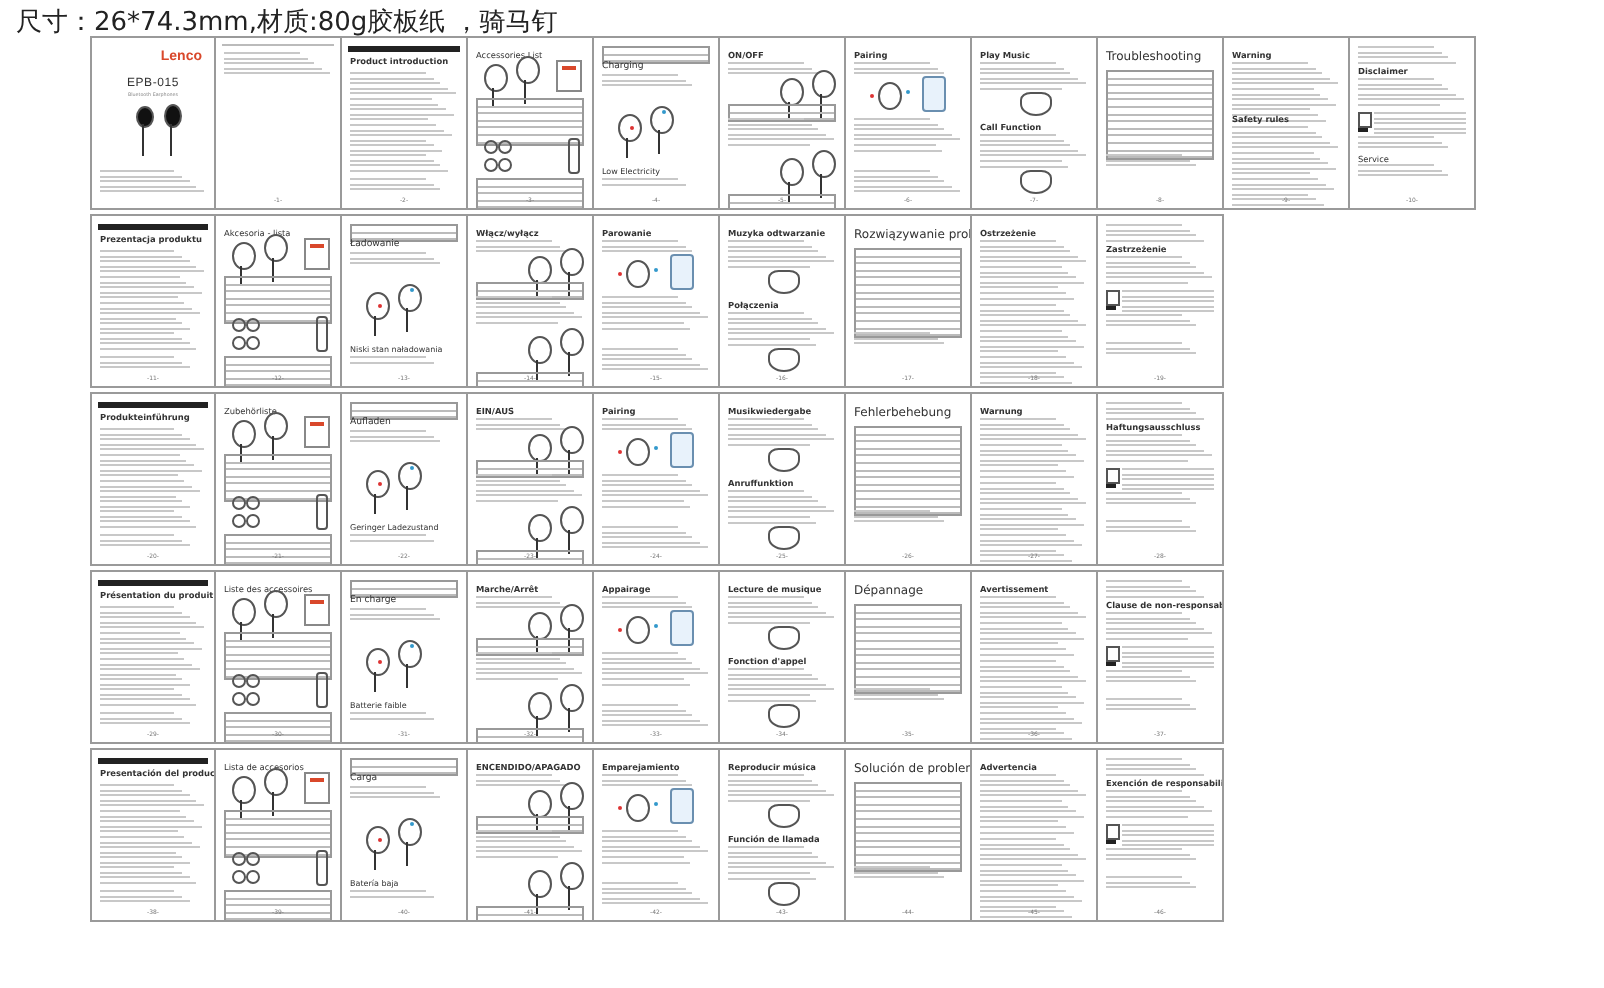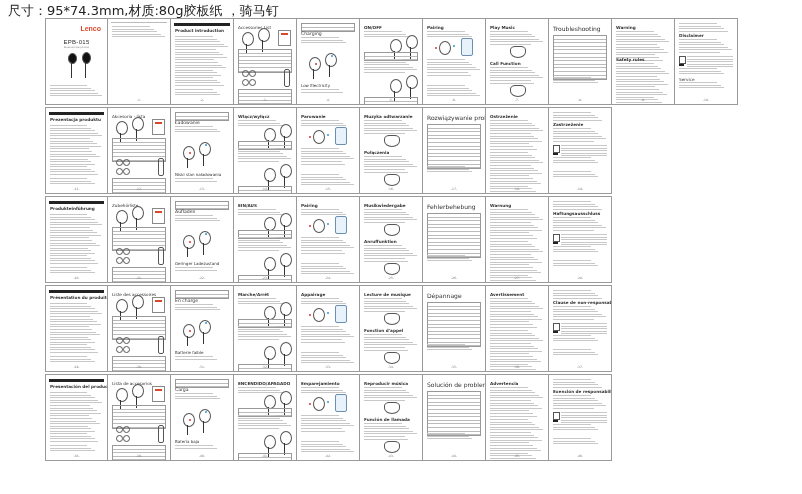--- a/index.html
+++ b/index.html
@@ -25,21 +25,21 @@
   .dot-blue{position:absolute;width:2px;height:2px;background:#39c;border-radius:50%;}
   .logo{position:absolute;right:6px;top:6px;font-size:7px;font-weight:bold;color:#d9482b;font-family:"Liberation Sans",sans-serif;}
   .model{position:absolute;left:0;right:0;top:20px;text-align:center;font-size:6px;color:#333;font-family:"Liberation Sans",sans-serif;letter-spacing:0.3px;}
   .subtitle{position:absolute;left:0;right:0;top:27px;text-align:center;font-size:2.4px;color:#888;}
   .weee{position:absolute;width:5px;height:6px;border:0.5px solid #555;}
   .weee-bar{position:absolute;width:5px;height:1.5px;background:#222;}
 </style>
 </head>
 <body>
 
-<div class="spec-header">尺寸：95*74.3mm,材质:80g胶板纸 ，骑马钉</div>
+<div class="spec-header">尺寸：26*74.3mm,材质:80g胶板纸 ，骑马钉</div>
 
 <div class="sheet" id="sheet">
     <div class="row" style="top: 0px;">
       <div class="panel">
         <div class="logo">Lenco</div>
         <div class="model">EPB-015</div>
         <div class="subtitle">Bluetooth Earphones</div>
         <div class="earbud" style="left:22px;top:34px;width:7px;height:9px;background:#111"></div>
         <div class="cord" style="left:25px;top:43px;height:16px"></div>
         <div class="earbud" style="left:36px;top:33px;width:7px;height:10px;background:#111"></div>

